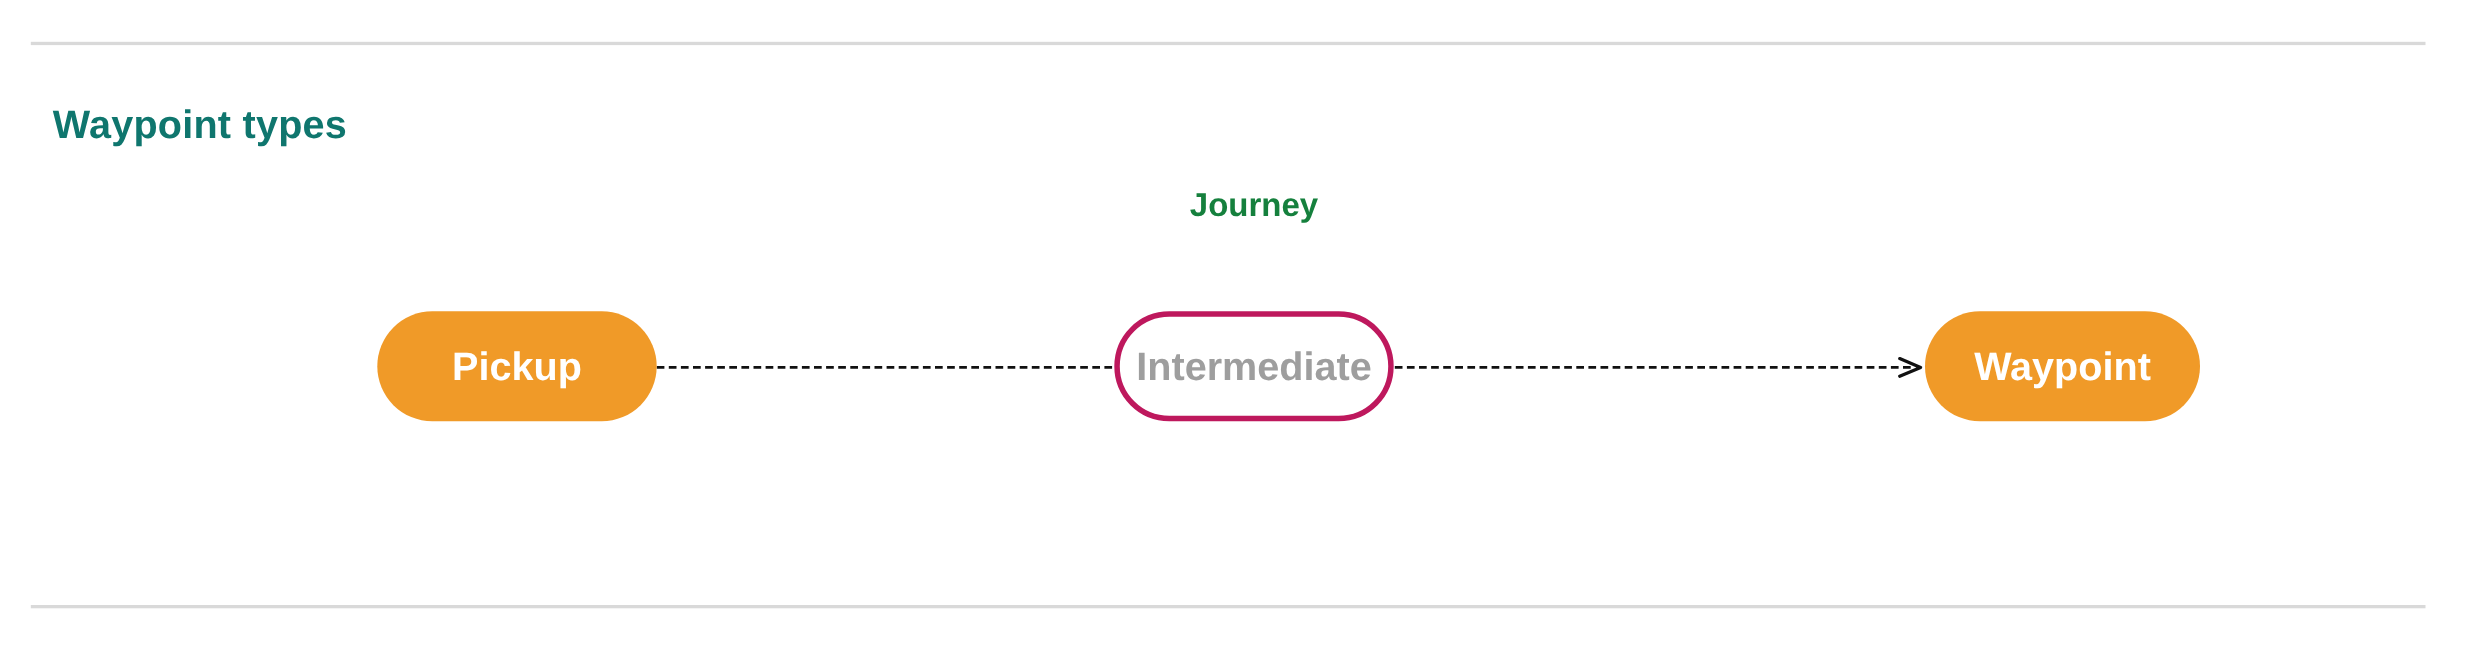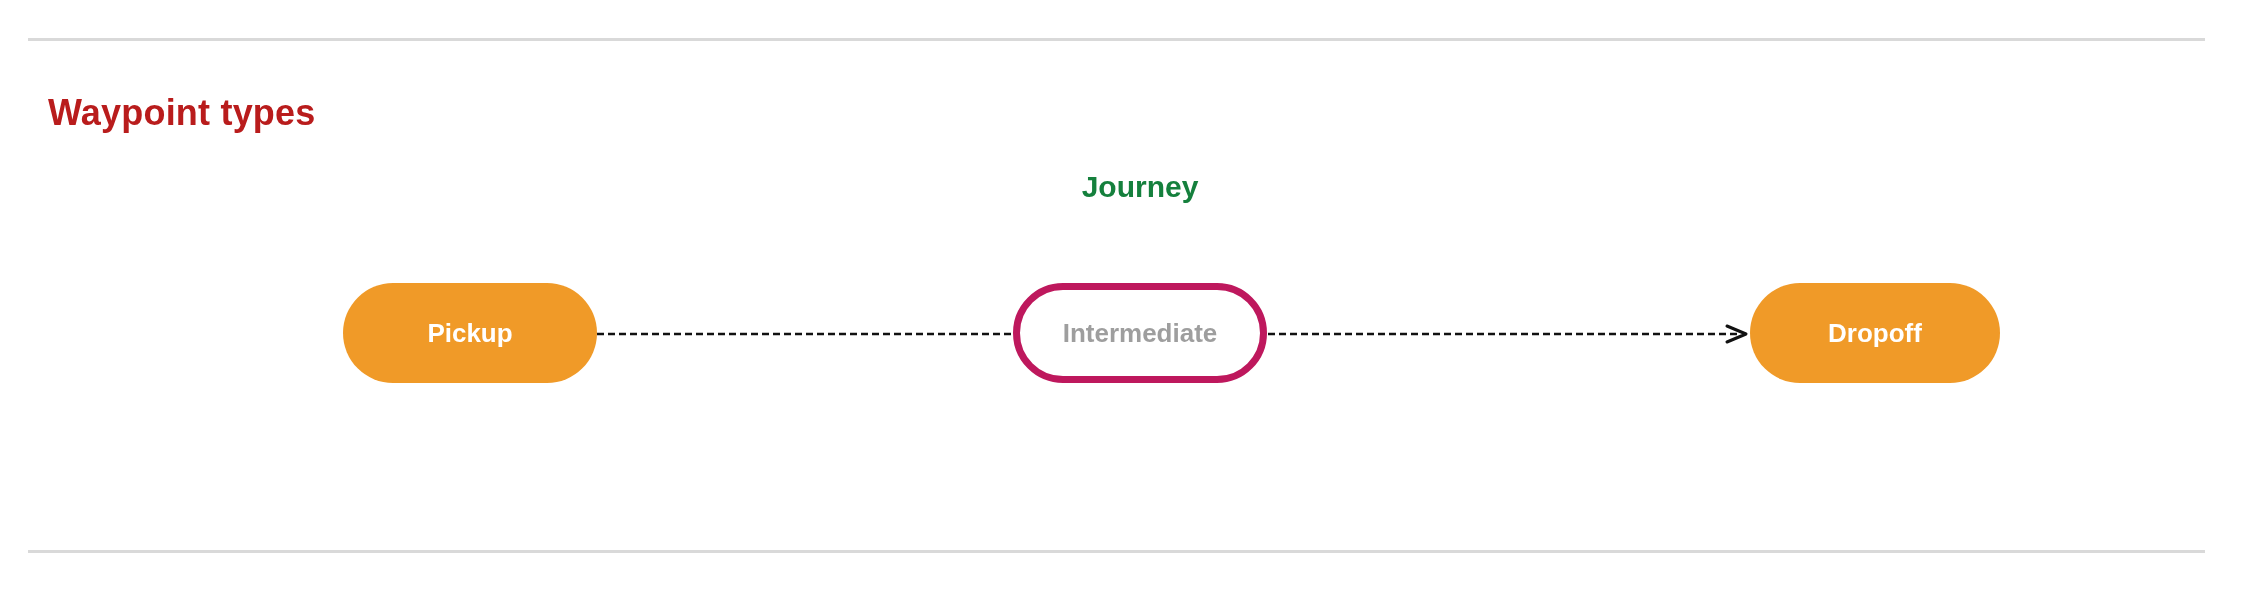--- a/index.html
+++ b/index.html
@@ -19,21 +19,21 @@
     background: #d9d9d9;
   }
   .divider.top { top: 38px; }
   .divider.bottom { top: 550px; }
   .section-title {
     position: absolute;
     left: 48px;
     top: 62px;
     font-size: 36px;
     font-weight: bold;
-    color: #b91c1c;
+    color: #0f766e;
     letter-spacing: 0.2px;
     white-space: nowrap;
   }
   .journey-label {
     position: absolute;
     left: 1140px;
     top: 170px;
     transform: translateX(-50%);
     font-size: 30px;
     font-weight: bold;
@@ -48,37 +48,37 @@
     z-index: 1;
   }
   .node {
     position: absolute;
     top: 283px;
     height: 100px;
     border-radius: 50px;
     display: flex;
     align-items: center;
     justify-content: center;
-    font-size: 26px;
+    font-size: 36px;
     font-weight: bold;
     z-index: 2;
     box-sizing: border-box;
     white-space: nowrap;
   }
   .node.endpoint {
     background: #F09A28;
     color: #ffffff;
   }
   .node.pickup  { left: 343px;  width: 254px; }
   .node.dropoff { left: 1750px; width: 250px; }
   .node.intermediate {
     left: 1013px;
     width: 254px;
     background: #ffffff;
-    border: 7px solid #be185d;
+    border: 5px solid #be185d;
     color: #9E9E9E;
   }
 </style>
 </head>
 <body>
 
 <div class="page">
 
   <div class="divider top"></div>
 
@@ -93,18 +93,18 @@
 
   <div class="node endpoint pickup">
     <span>Pickup</span>
   </div>
 
   <div class="node intermediate">
     <span>Intermediate</span>
   </div>
 
   <div class="node endpoint dropoff">
-    <span>Dropoff</span>
+    <span>Waypoint</span>
   </div>
 
   <div class="divider bottom"></div>
 
 </div>
 
 </body></html>

